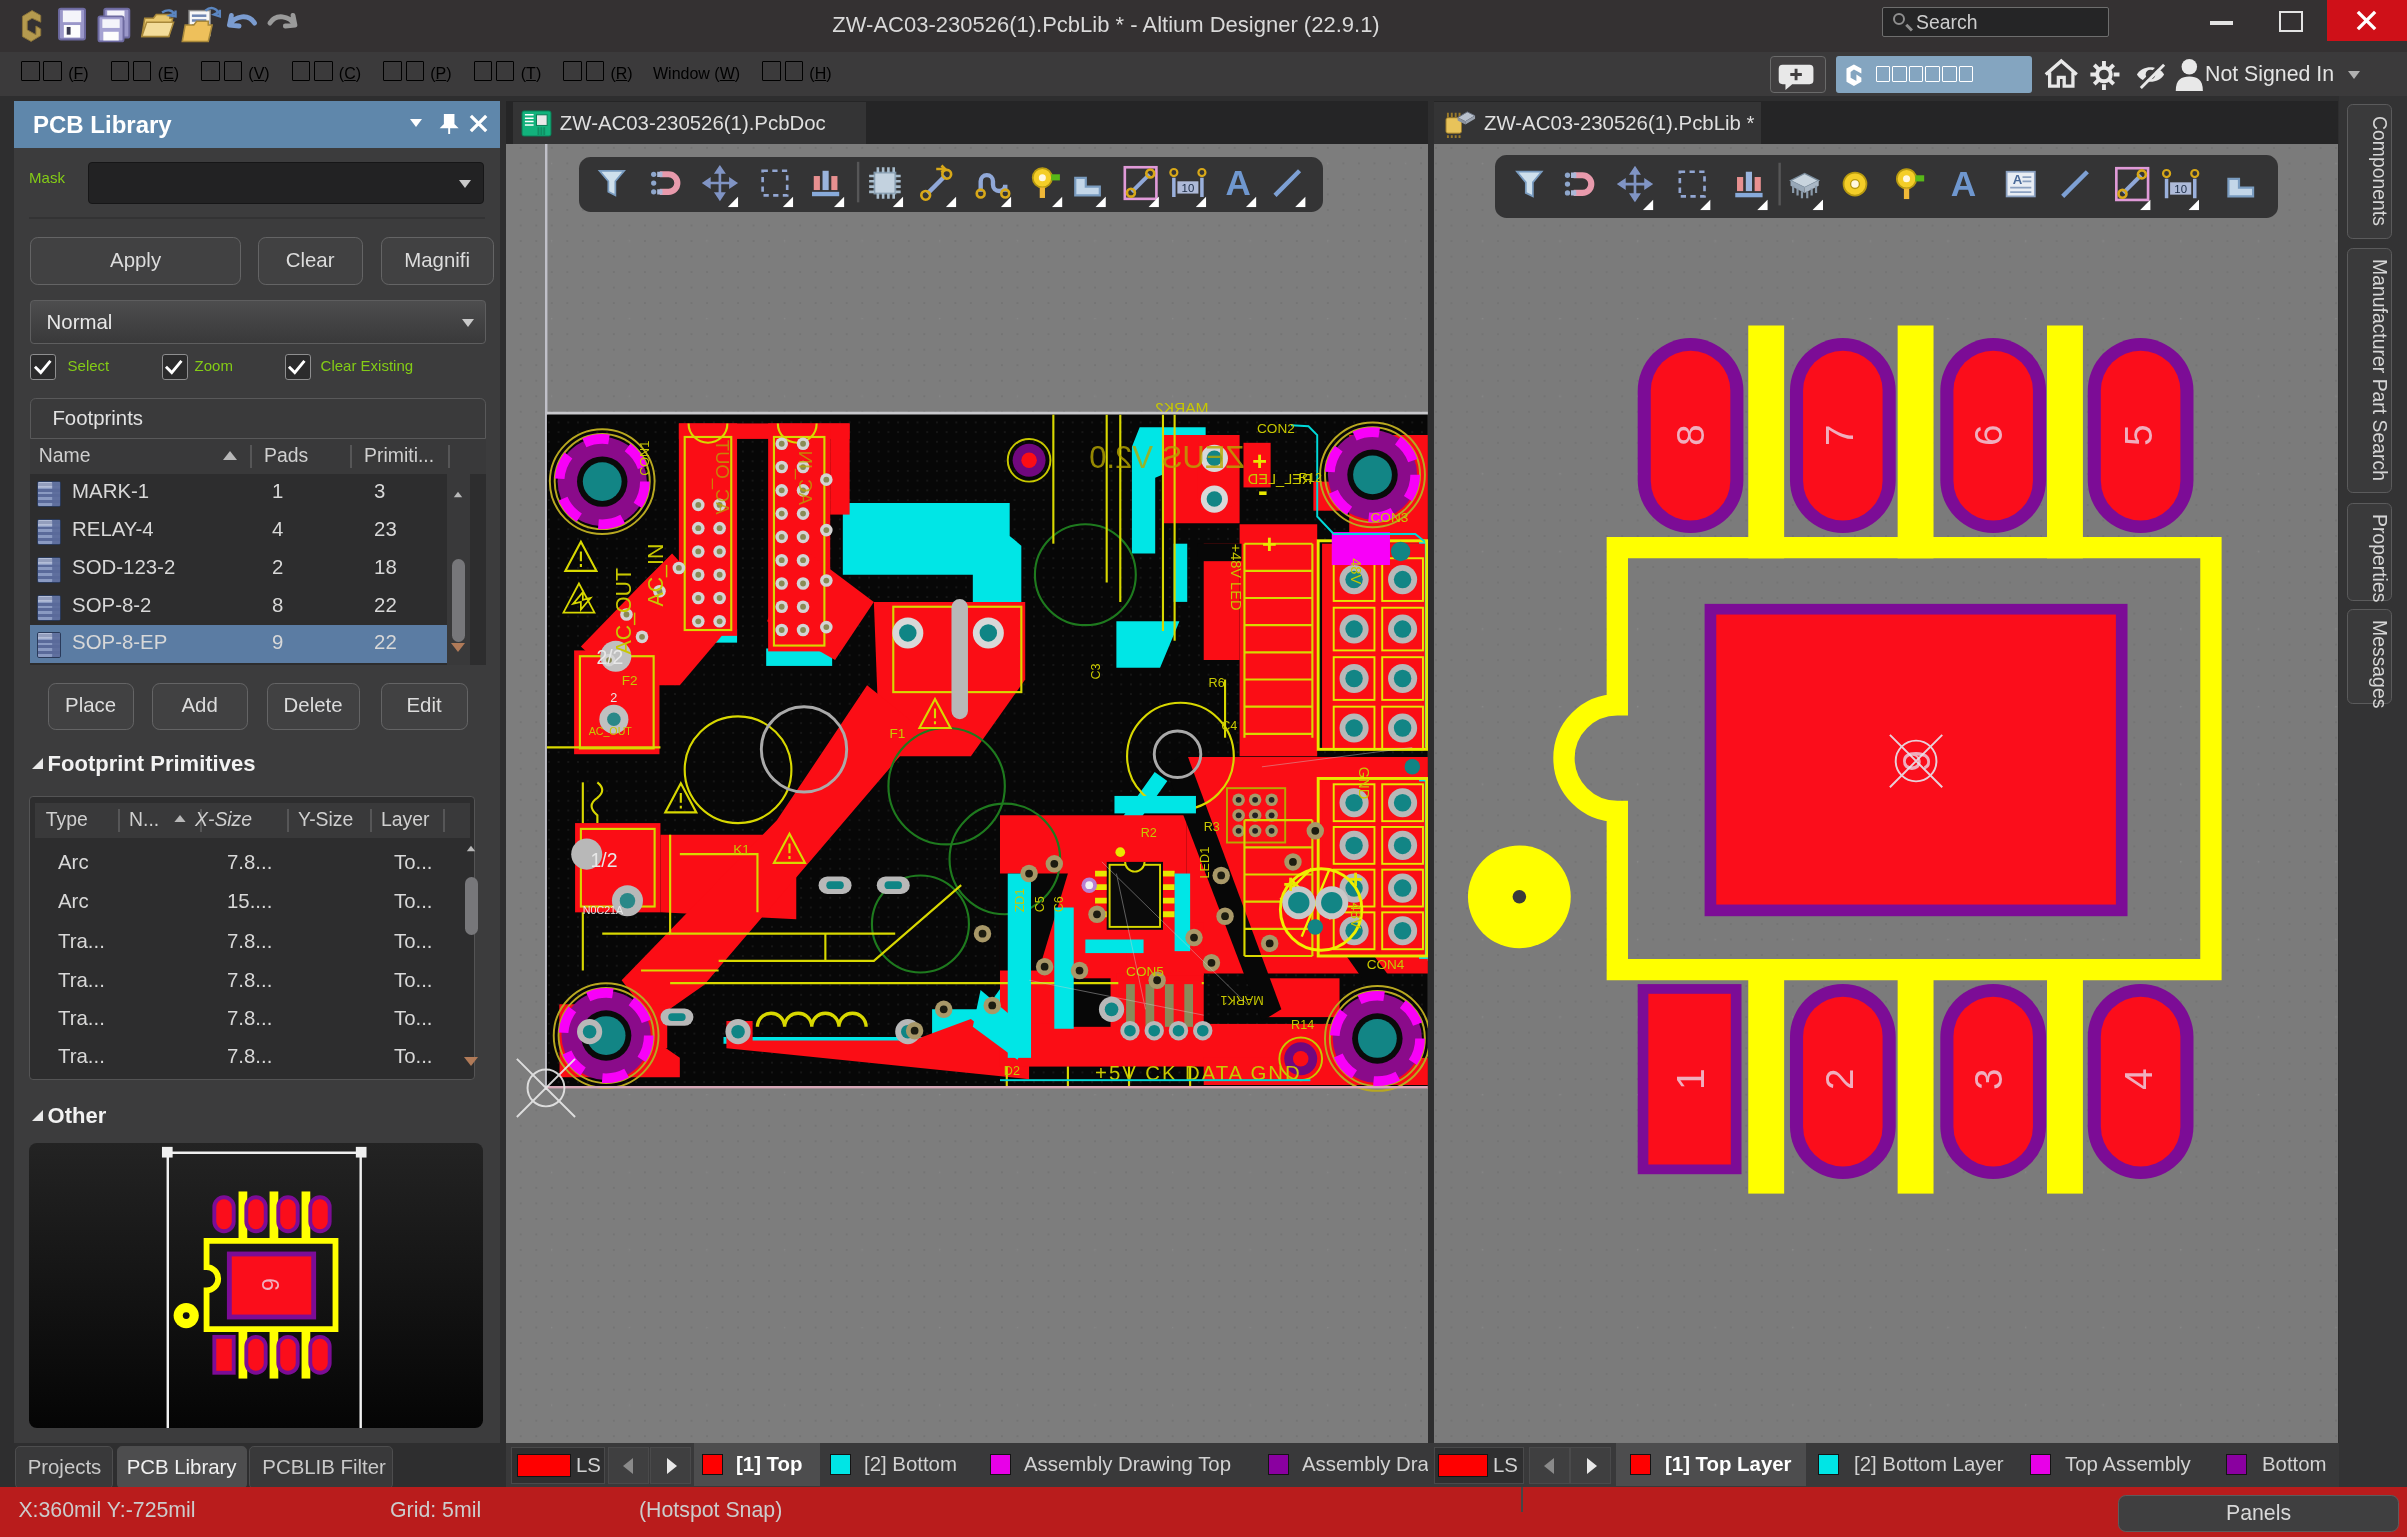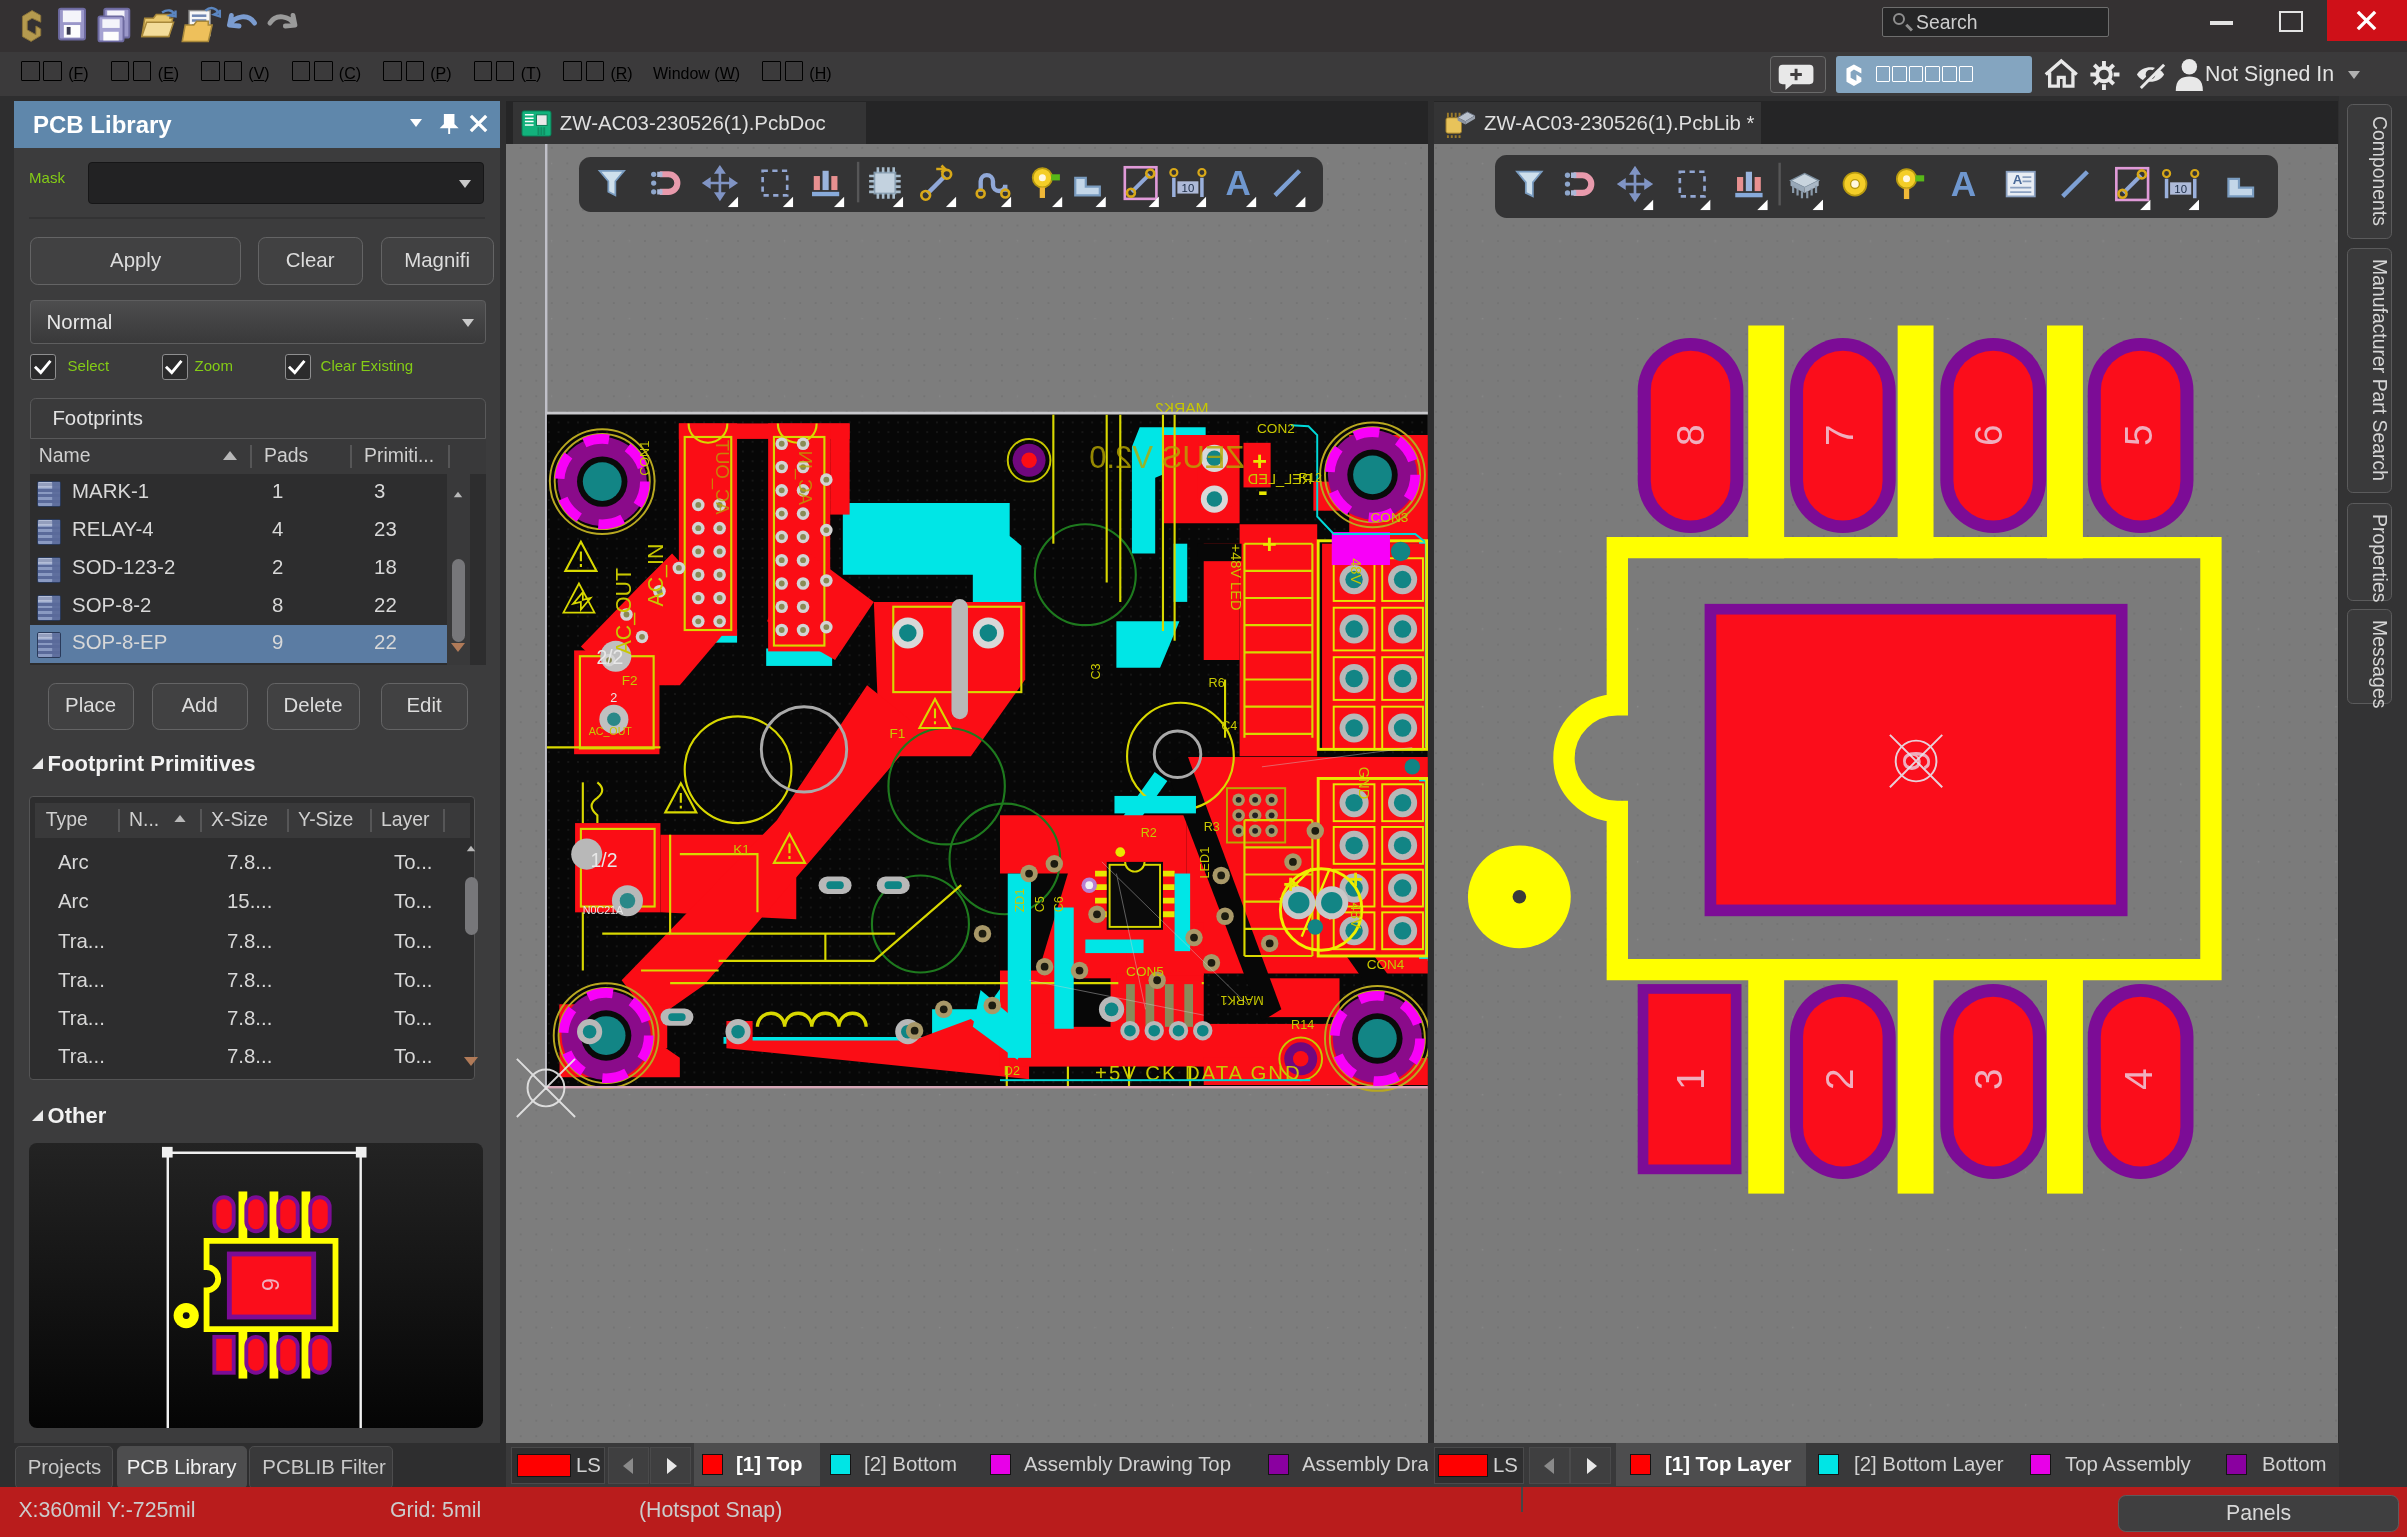--- a/index.html
+++ b/index.html
@@ -160,20 +160,21 @@
             <path d="M24 14 h10 M24 19 h10 M10 26 h24 M10 31 h24"></path>
           </g>
         </symbol>
 <symbol id="i-tri" viewBox="0 0 10 10">
           <path d="M10 0 L10 10 L0 10 Z" fill="#fff"></path>
         </symbol>
 </defs>
 </svg>
 
 <div class="abs" id="titlebar"></div>
+<div class="abs" id="title">ZW-AC03-230526(1).PcbLib * - Altium Designer (22.9.1)</div>
 <div class="abs" id="searchbox"><span class="mag"></span><span style="margin-left:33px;">Search</span></div>
 <div class="abs" id="btnmin"></div>
 <div class="abs" id="btnmax"></div>
 <div class="abs" id="btnclose">
       <svg width="25" height="25" viewBox="0 0 26 26">
         <path d="M4 4 L22 22 M22 4 L4 22" stroke="#fff" stroke-width="3.5"></path>
       </svg>
     </div>
 <div class="abs" id="titleicons"><svg width="301" height="52" viewBox="0 0 310 54">
 
@@ -338,21 +339,21 @@
  <div class="abs" style="left:18.4px;top:657px;width:0;height:0;border-left:11.6px solid transparent;border-bottom:11.6px solid #e8e8e8;"></div>
  <div class="abs" style="left:34px;top:650px;color:#f2f2f2;font-size:22px;font-weight:bold;">Footprint Primitives</div>
 
  <div class="abs" style="left:15.5px;top:695px;width:446px;height:284px;background:#2d2d2e;border:1px solid #545455;border-radius:3.9px;">
   <div class="abs tblhead" style="left:4.9px;top:5.8px;width:435px;height:35px;">
    <span class="abs" style="left:10.7px;top:4.9px;">Type</span>
           <span class="colsep" style="left:83px;"></span>
    <span class="abs" style="left:94px;top:4.9px;">N...</span>
           <span class="abs sortup" style="left:138px;top:11.6px;transform:scale(0.8);"></span>
           <span class="colsep" style="left:165px;"></span>
-   <span class="abs" style="left:176px;top:4.9px;">X-Size</span>
+   <span class="abs" style="left:160px;top:4.9px;font-style:italic;">X-Size</span>
           <span class="colsep" style="left:252px;"></span>
    <span class="abs" style="left:263px;top:4.9px;">Y-Size</span>
           <span class="colsep" style="left:335px;"></span>
    <span class="abs" style="left:346px;top:4.9px;">Layer</span>
           <span class="colsep" style="left:408px;"></span>
   </div>
   <div class="abs tblbody" style="left:4.9px;top:41px;width:425px;height:238px;background:none;">
    <div class="prow" style="top:12.6px;">
             <span class="p1">Arc</span>
             <span class="p2">7.8...</span>

